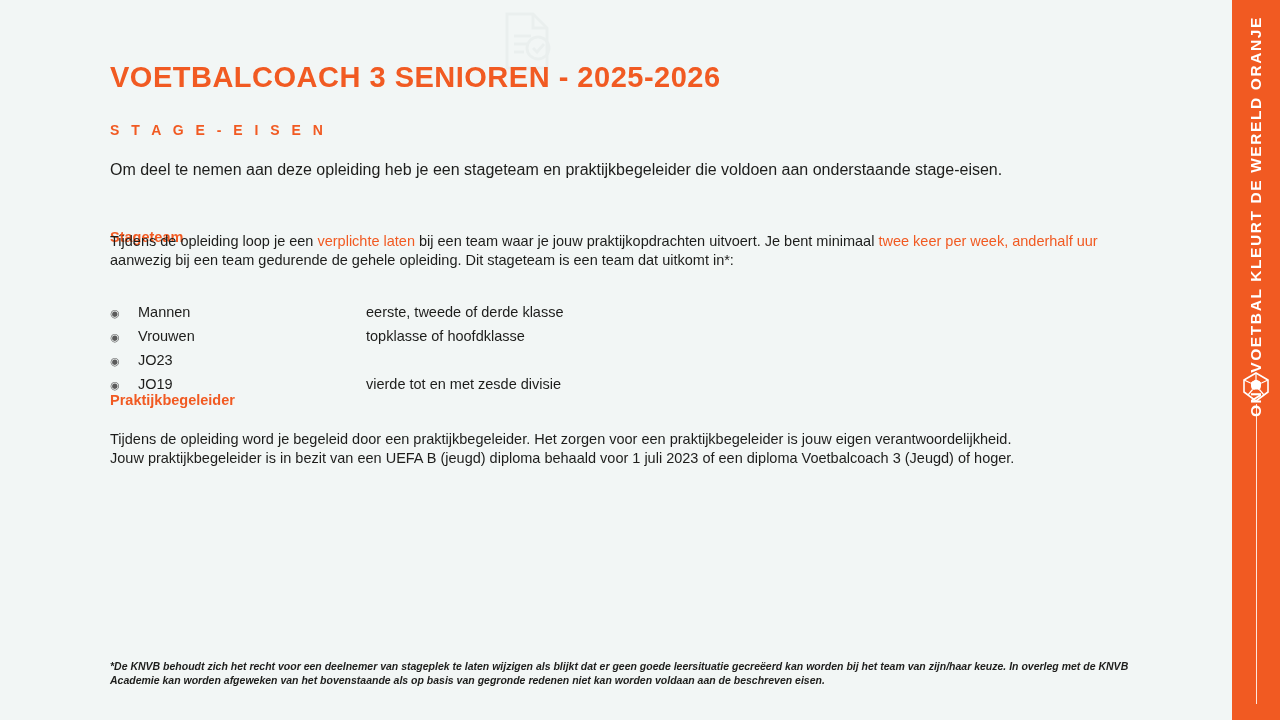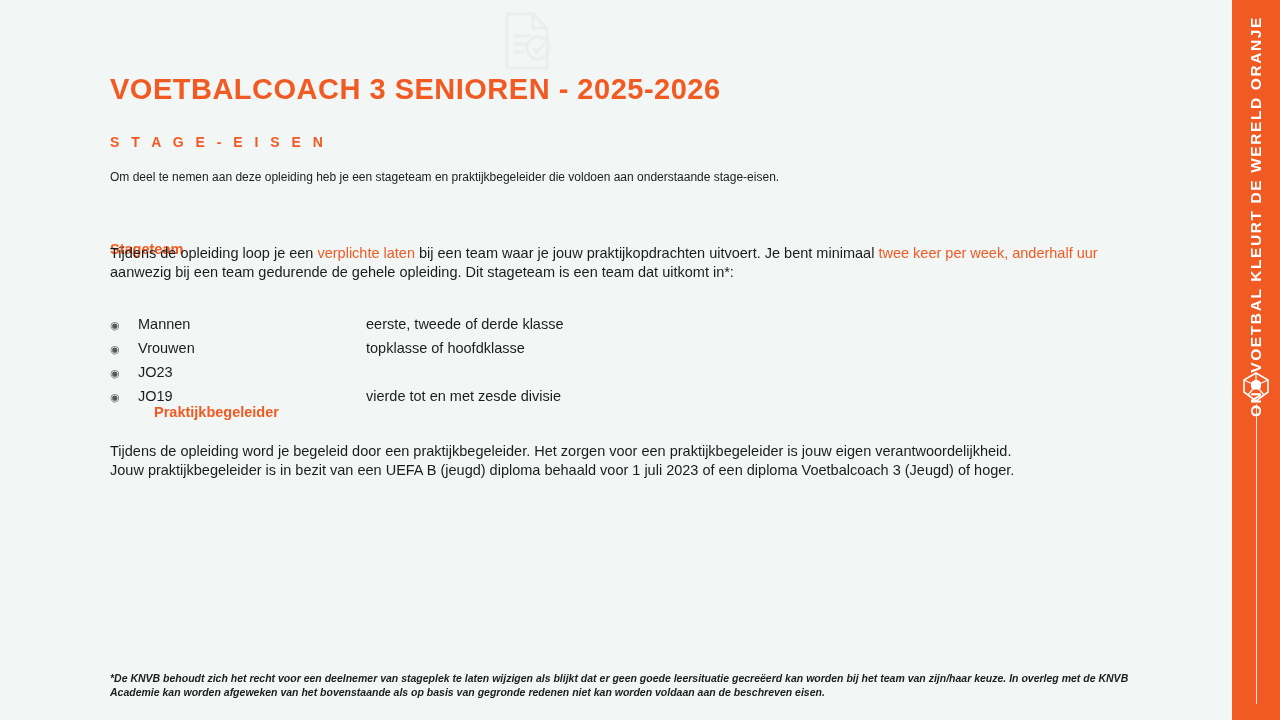--- a/index.html
+++ b/index.html
@@ -28,21 +28,21 @@
     top: 10px;
     width: 60px;
     height: 62px;
     opacity: 0.5;
   }
 
   
   .content {
     position: absolute;
     left: 110px;
-    top: 17px;
+    top: 5px;
     width: 1020px;
     height: 528px;
   }
 
   .doc-title {
     position: absolute;
     top: 56px;
     left: 0;
     margin: 0;
     font-size: 29px;
@@ -61,35 +61,35 @@
     font-weight: bold;
     letter-spacing: 4px;
     color: #f15a22;
   }
 
   .intro-line {
     position: absolute;
     top: 139px;
     left: 0;
     width: 1000px;
-    font-size: 12px;
+    font-size: 16px;
     color: #1d1d1b;
     line-height: 19px;
   }
 
   .sub-heading {
     position: absolute;
     left: 0;
     margin: 0;
     font-size: 14.5px;
     font-weight: bold;
     color: #f15a22;
   }
   .sub-heading.stageteam { top: 188px; margin-top: 36px; }
-  .sub-heading.praktijk  { top: 387px; margin-left: 44px; }
+  .sub-heading.praktijk  { top: 387px; }
 
   .para {
     position: absolute;
     left: 0;
     width: 1010px;
     font-size: 14.5px;
     color: #1d1d1b;
     line-height: 19.5px;
   }
   .para.p-stageteam { top: 212px; }

